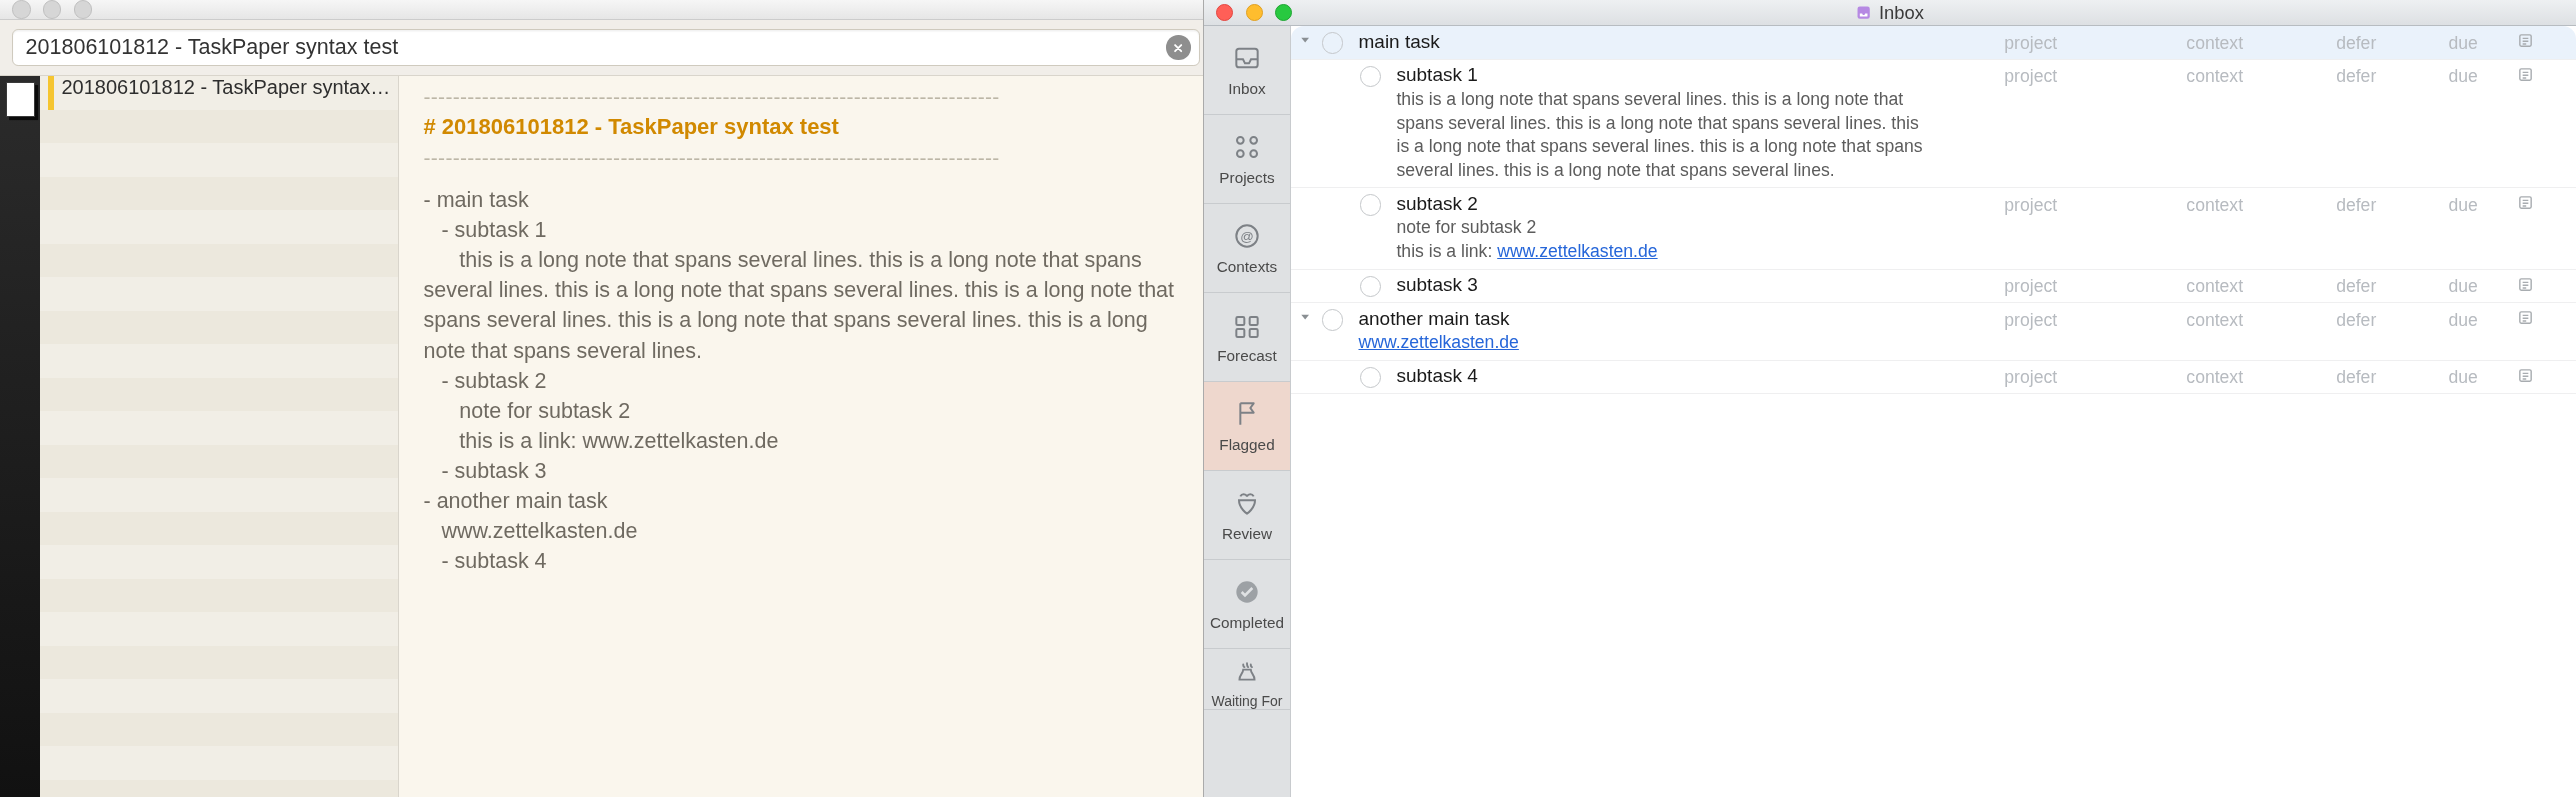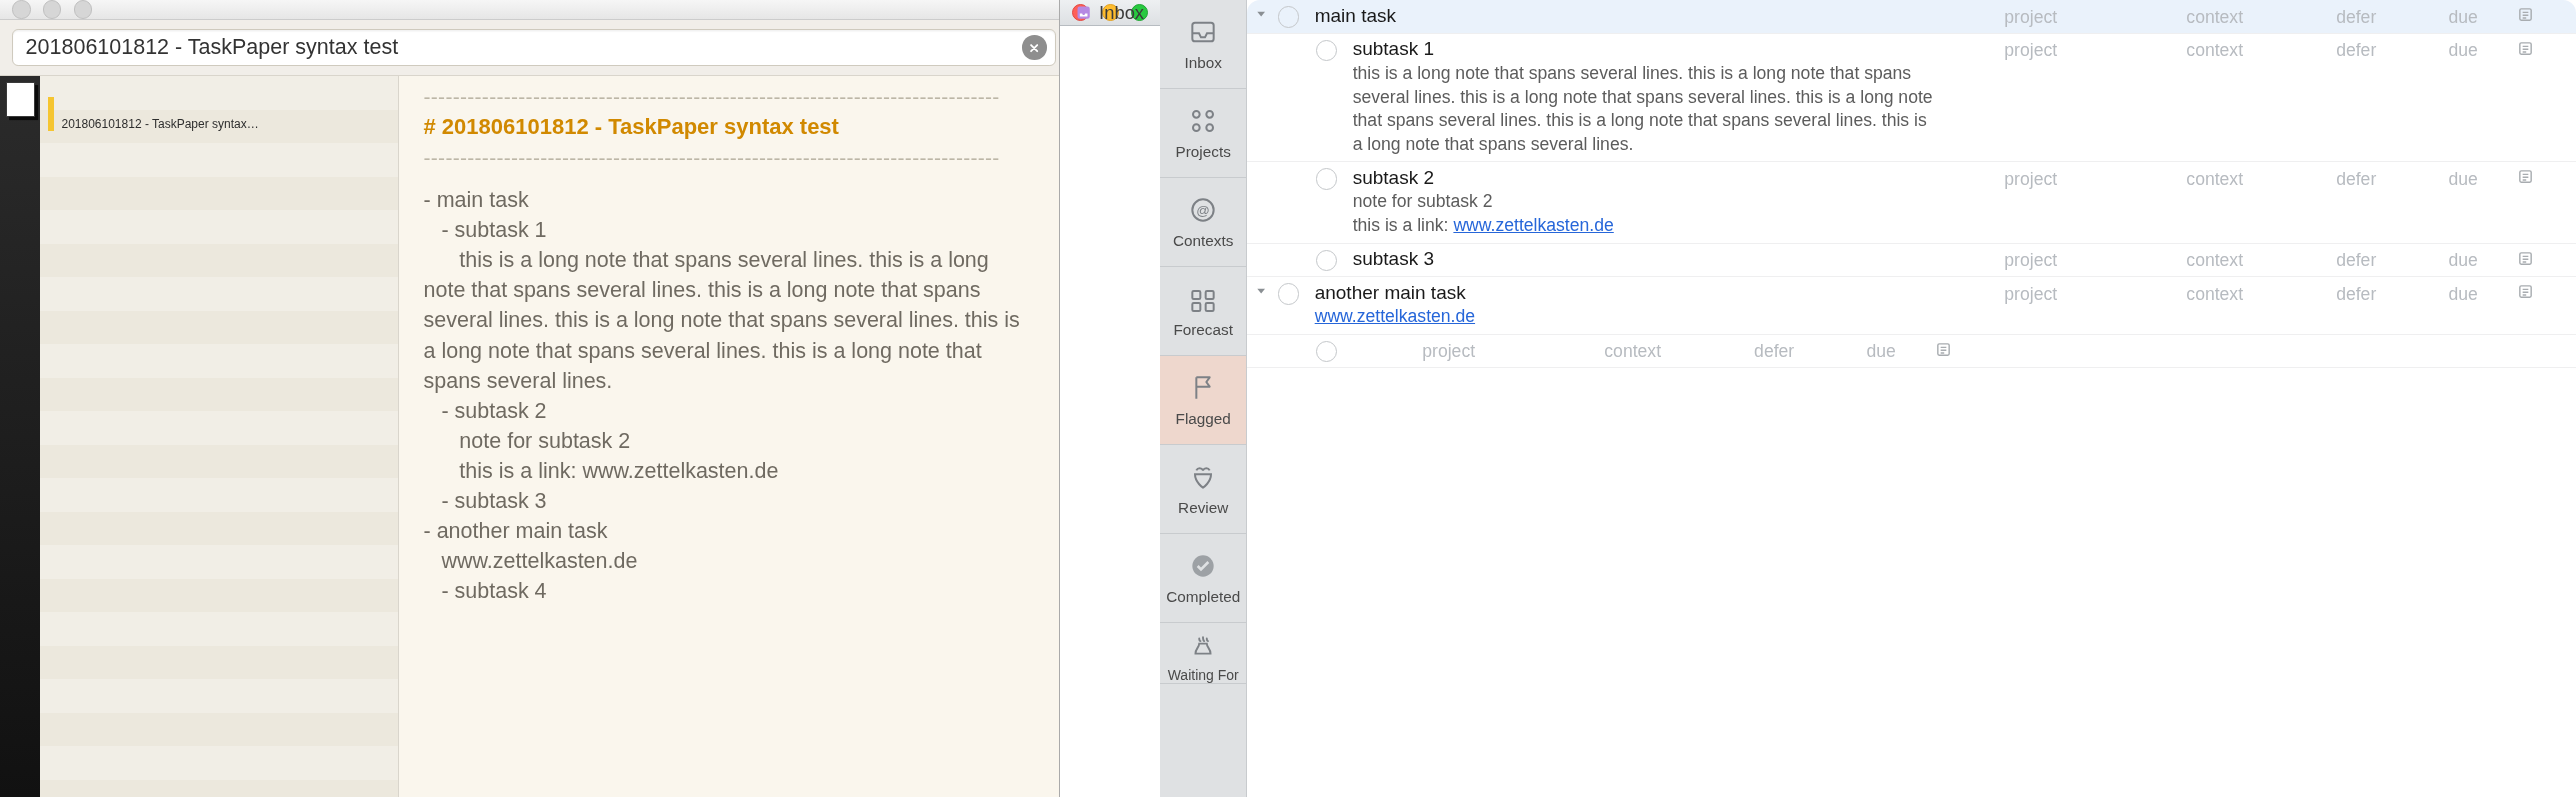--- a/index.html
+++ b/index.html
@@ -17,21 +17,21 @@
   .scale {
     transform: scale(1);
     transform-origin: top left;
     width: 2576px;
     height: 797px;
     display: flex;
   }
 
   
   .left-app {
-    width: 1060px;
+    width: 1204px;
     height: 100%;
     display: flex;
     flex-direction: column;
     background: #eee;
     border-right: 0.8px solid #aaa;
   }
 
   .left-titlebar {
     height: 20px;
     background: linear-gradient(#f6f6f6, #e6e6e6);
@@ -101,27 +101,26 @@
   .file-list {
     width: 359px;
     background: repeating-linear-gradient(
       #f1eee6 0px, #f1eee6 34px,
       #ece8dd 34px, #ece8dd 67px
     );
     border-right: 0.8px solid #d9d5cc;
   }
   .file-item {
     height: 34px;
-    display: flex; align-items: flex-end;
+    display: flex; align-items: flex-start;
     padding: 0 7.7px 0 7.7px;
-    font-size: 12px;
+    font-size: 20px;
     color: #2e2e2e;
     white-space: nowrap; overflow: hidden; text-overflow: ellipsis;
     cursor: default;
-    margin-top: 21px;
   }
   .file-item .yel { width: 6.1px; height: 34px; background: #f5c531; margin-right: 7.7px; }
 
   .editor {
     flex: 1;
     background: #faf6ed;
     font-size: 21.5px;
     line-height: 1.4;
     color: #6f6a61;
     padding: 6.1px 24.5px 24.5px 24.5px;
@@ -145,21 +144,21 @@
     word-wrap: break-word;
     margin-top: 13px;
     color: #6f6a61;
   }
 
   
   .right-app {
     flex: 1;
     height: 100%;
     display: flex;
-    flex-direction: row;
+    flex-direction: column;
     background: #fff;
   }
   .right-titlebar {
     height: 26px;
     background: linear-gradient(#eef0f2, #dde0e3);
     border-bottom: 0.8px solid #b7bcc1;
     display: flex;
     align-items: center;
     padding: 0 12.3px;
     position: relative;
@@ -514,20 +513,23 @@
               <div class="note-icon"><svg width="17" height="17" viewBox="0 0 24 24">
                   <rect x="4" y="4" width="16" height="16" rx="2" fill="none" stroke="#a8acb0" stroke-width="2"></rect>
                   <path d="M8 9h8M8 13h8M8 17h5" stroke="#a8acb0" stroke-width="2"></path>
                 </svg></div>
             </div>
           </div>
           <div class="of-row level-1">
             <div class="disclosure tri"></div>
             <div class="indent"></div>
             <div class="check"></div>
+            <div class="title-col">
+              <div class="task-title">subtask 4</div>
+            </div>
             <div class="meta">
               <div class="mcol project">project</div>
               <div class="mcol context">context</div>
               <div class="mcol defer">defer</div>
               <div class="mcol due">due</div>
               <div class="note-icon"><svg width="17" height="17" viewBox="0 0 24 24">
                   <rect x="4" y="4" width="16" height="16" rx="2" fill="none" stroke="#a8acb0" stroke-width="2"></rect>
                   <path d="M8 9h8M8 13h8M8 17h5" stroke="#a8acb0" stroke-width="2"></path>
                 </svg></div>
             </div>

